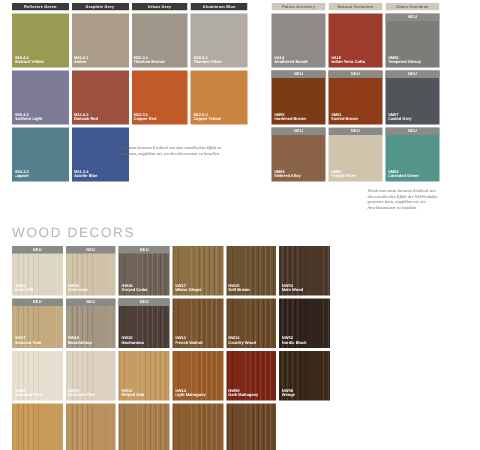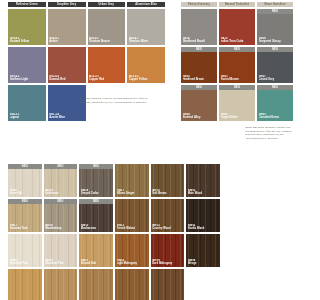--- a/index.html
+++ b/index.html
@@ -213,20 +213,21 @@
           <div class="hdr neu">NEU</div>
           <div class="lbl">
             <span class="code">NM03</span>
             <span class="nm">Corroded Green</span>
           </div>
         </div>
       </div>
   </div>
   <div class="note" id="note-right">Damit man einen besseren Eindruck von den metallischen Effekt der NM-Produkte gewinnen kann, empfehlen wir, ein Anschlussmuster zu bestellen.</div>
 
+  <div id="wood-title">WOOD DECORS</div>
   <div id="wood-grid">
       <div class="sw lt" style="background: rgb(222, 213, 196);">
         <div class="grain" style="background: repeating-linear-gradient(90deg, rgba(0, 0, 0, 0) 0px, rgba(0, 0, 0, 0) 0.6px, rgb(201, 191, 169) 0.6px, rgb(201, 191, 169) 1px, rgba(0, 0, 0, 0) 1px, rgba(0, 0, 0, 0) 2.1px, rgba(255, 255, 255, 0.18) 2.1px, rgba(255, 255, 255, 0.18) 2.5px, rgba(0, 0, 0, 0) 2.5px, rgba(0, 0, 0, 0) 3.4px); opacity: 0.55;"></div>
         <div class="hdr neu">NEU</div>
         <div class="lbl">
           <span class="code">NW20</span>
           <span class="nm">Snow Gift</span>
         </div>
       </div>
       <div class="sw lt" style="background: rgb(207, 194, 166);">

